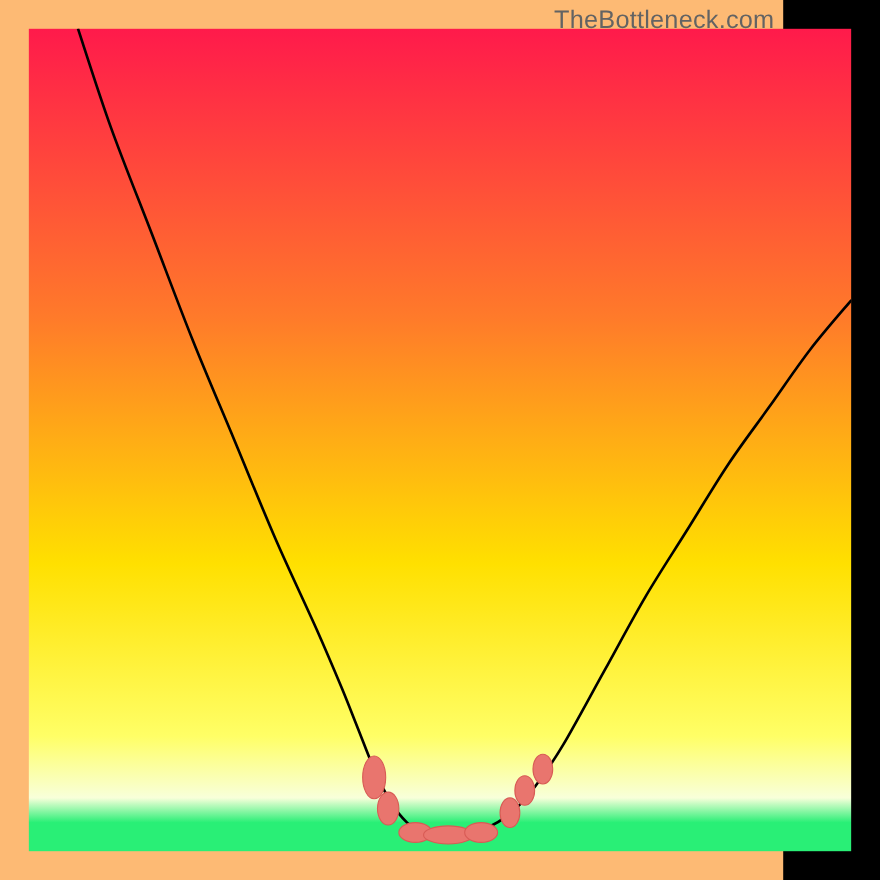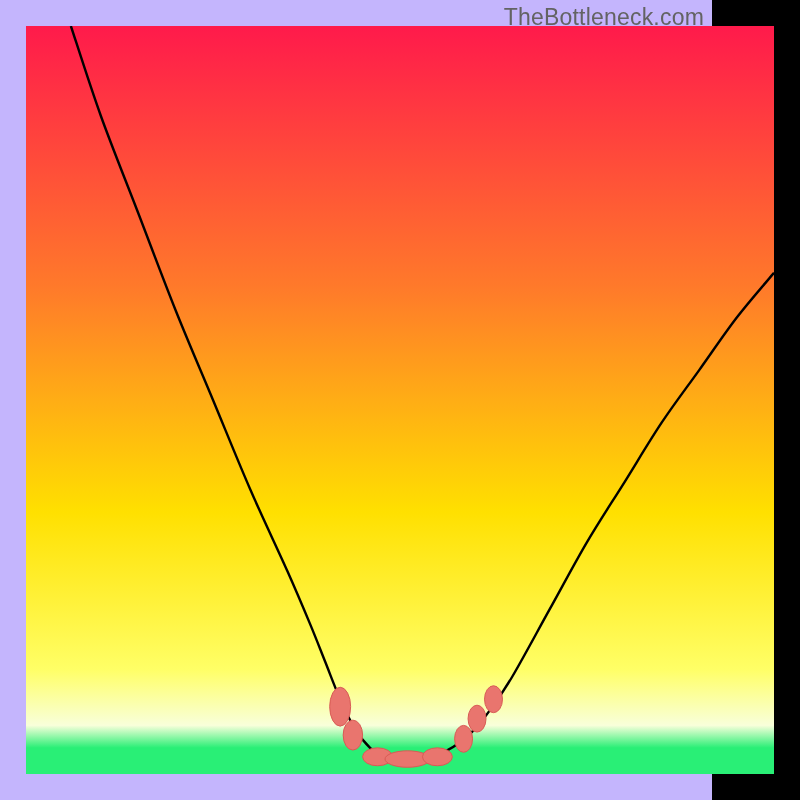--- a/index.html
+++ b/index.html
@@ -8,21 +8,21 @@
     width: 800px;
     height: 800px;
     background: #000;
     overflow: hidden;
     font-family: Arial, Helvetica, sans-serif;
   }
   .frame {
     position: relative;
     width: 712px;
     height: 800px;
-    background: #c4b5fd;
+    background: #fdba74;
   }
   .plot-area {
     position: absolute;
     left: 26px;
     top: 26px;
     width: 748px;
     height: 748px;
   }
   .gradient-bg {
     position: absolute;

